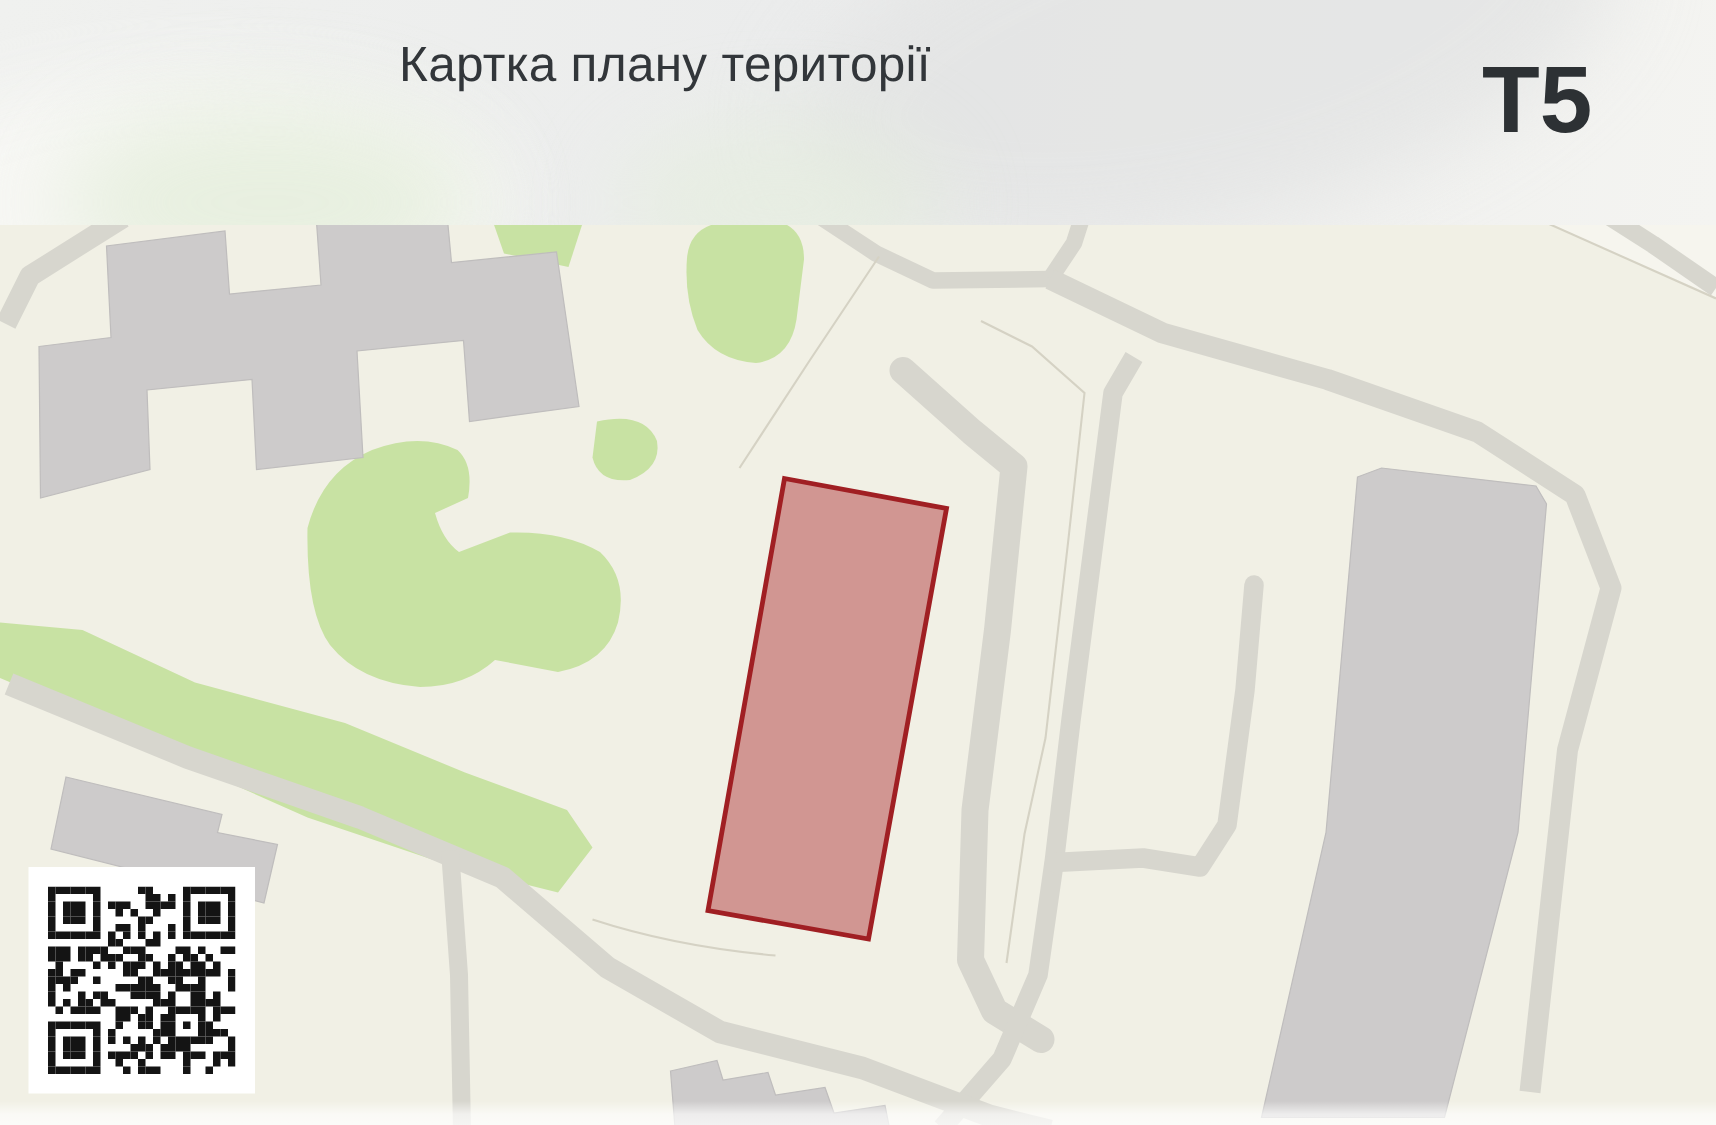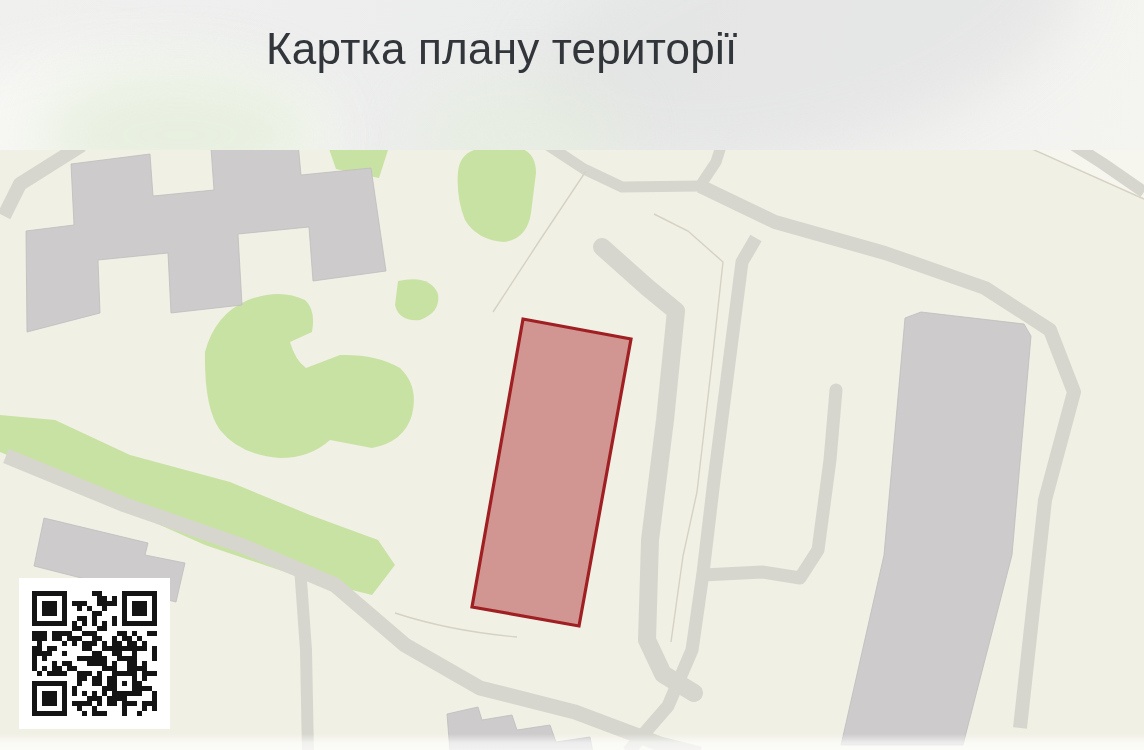--- a/index.html
+++ b/index.html
@@ -22,21 +22,21 @@
     background:linear-gradient(100deg,#f0f1ef 0%,#ebecec 45%,#f4f4f1 100%);
     overflow:hidden;z-index:5;
   }
   .h-blob{position:absolute;border-radius:50%;}
   .h-swirl1{top:-90px;right:60px;width:560px;height:240px;background:#e2e3e3;transform:rotate(-14deg);filter:blur(28px);opacity:.75;}
   .h-swirl2{top:50px;left:-80px;width:420px;height:170px;background:#f8f8f5;filter:blur(24px);opacity:.9;}
   .h-green1{bottom:-50px;left:40px;width:280px;height:130px;background:#dcead0;filter:blur(30px);opacity:.55;}
   .h-green2{bottom:-40px;left:410px;width:220px;height:110px;background:#e4efda;filter:blur(28px);opacity:.5;}
   .h-title{
     position:absolute;left:266px;top:24px;
-    font-size:44px;font-weight:500;color:var(--ink);letter-spacing:.2px;white-space:nowrap;
+    font-size:33px;font-weight:500;color:var(--ink);letter-spacing:.2px;white-space:nowrap;
   }
   .h-subtitle{
     position:absolute;left:266px;top:74px;
     font-size:38px;font-weight:700;color:#2d3134;letter-spacing:.3px;white-space:nowrap;
   }
   .h-code{
     position:absolute;left:988px;top:36px;
     font-size:63px;font-weight:700;color:#2d3134;line-height:1;white-space:nowrap;
   }
 
@@ -108,20 +108,21 @@
       <rect x="0" y="734" width="1144" height="16" fill="url(#fade)"></rect>
     </svg>
   </div>
 
   <div class="header">
     <div class="h-blob h-swirl1"></div>
     <div class="h-blob h-swirl2"></div>
     <div class="h-blob h-green1"></div>
     <div class="h-blob h-green2"></div>
     <div class="h-title">Картка плану території</div>
+    <div class="h-code">T5</div>
   </div>
 
   <div class="qr-card" aria-label="qr-code">
     <svg viewBox="0 0 125 125" width="125" height="125">
       <g id="qr-modules" fill="#141414">
           <rect x="0" y="0" width="5" height="5"></rect>
           <rect x="5" y="0" width="5" height="5"></rect>
           <rect x="10" y="0" width="5" height="5"></rect>
           <rect x="15" y="0" width="5" height="5"></rect>
           <rect x="20" y="0" width="5" height="5"></rect>

